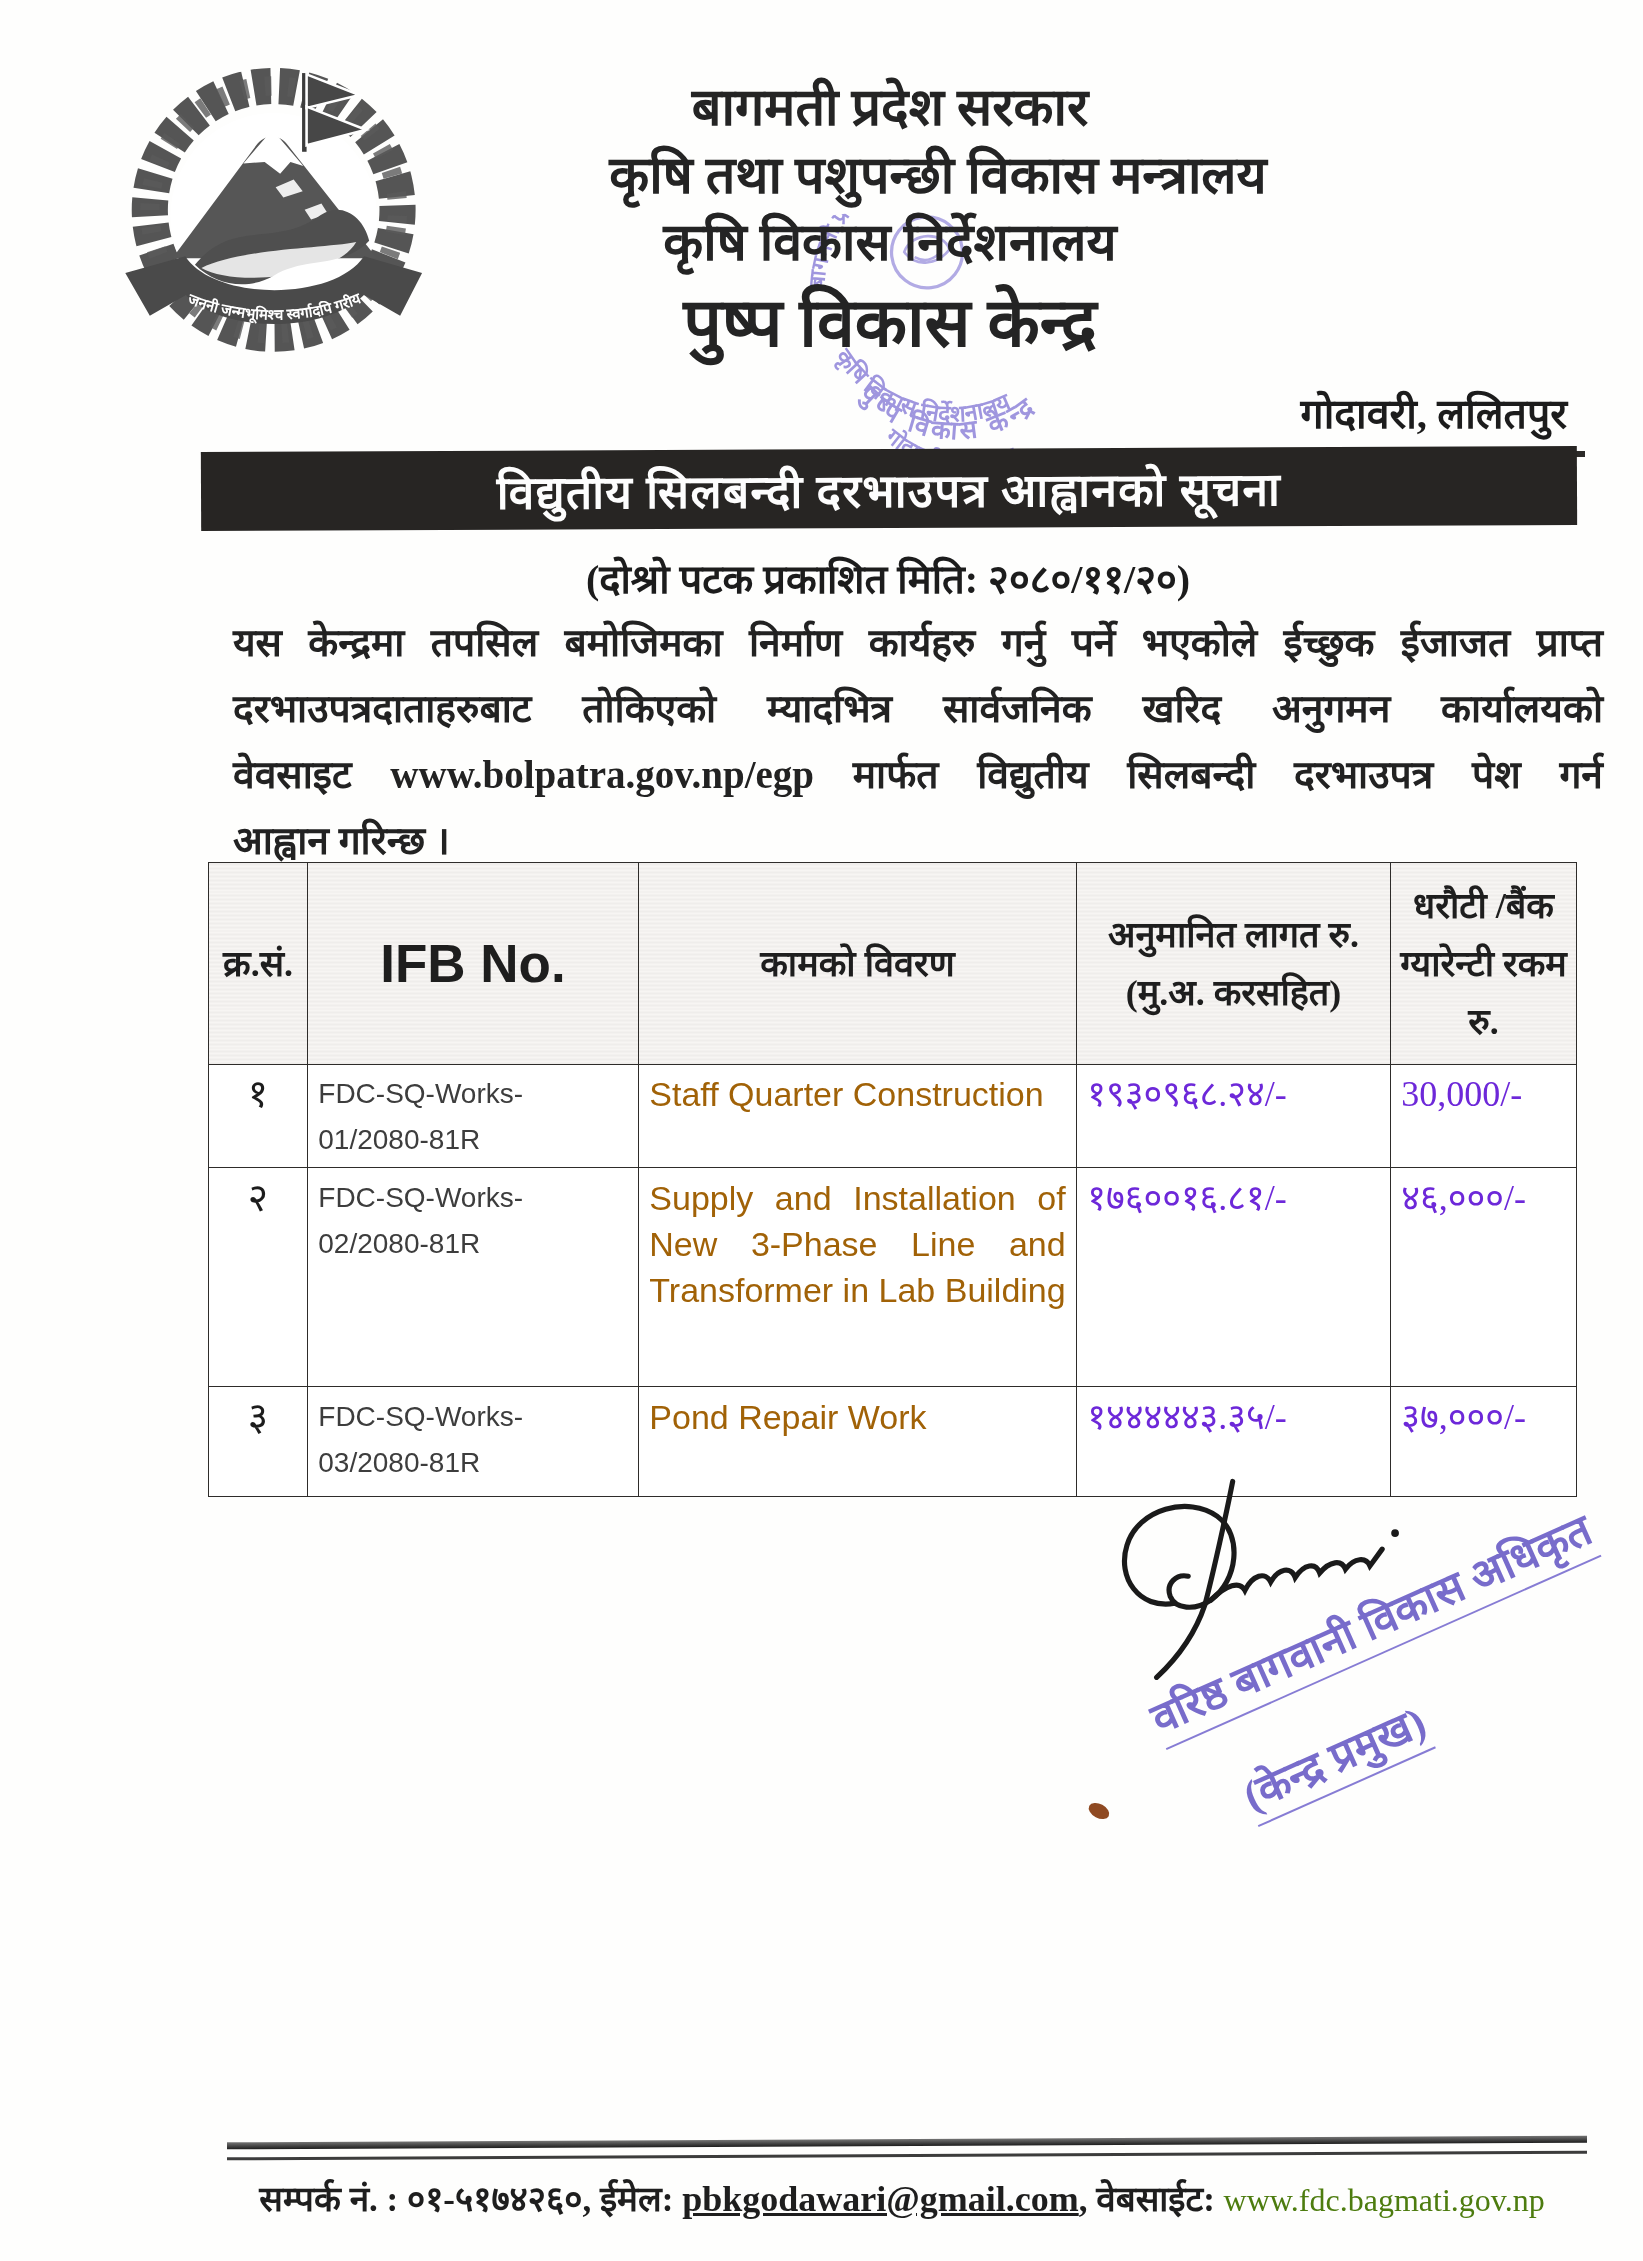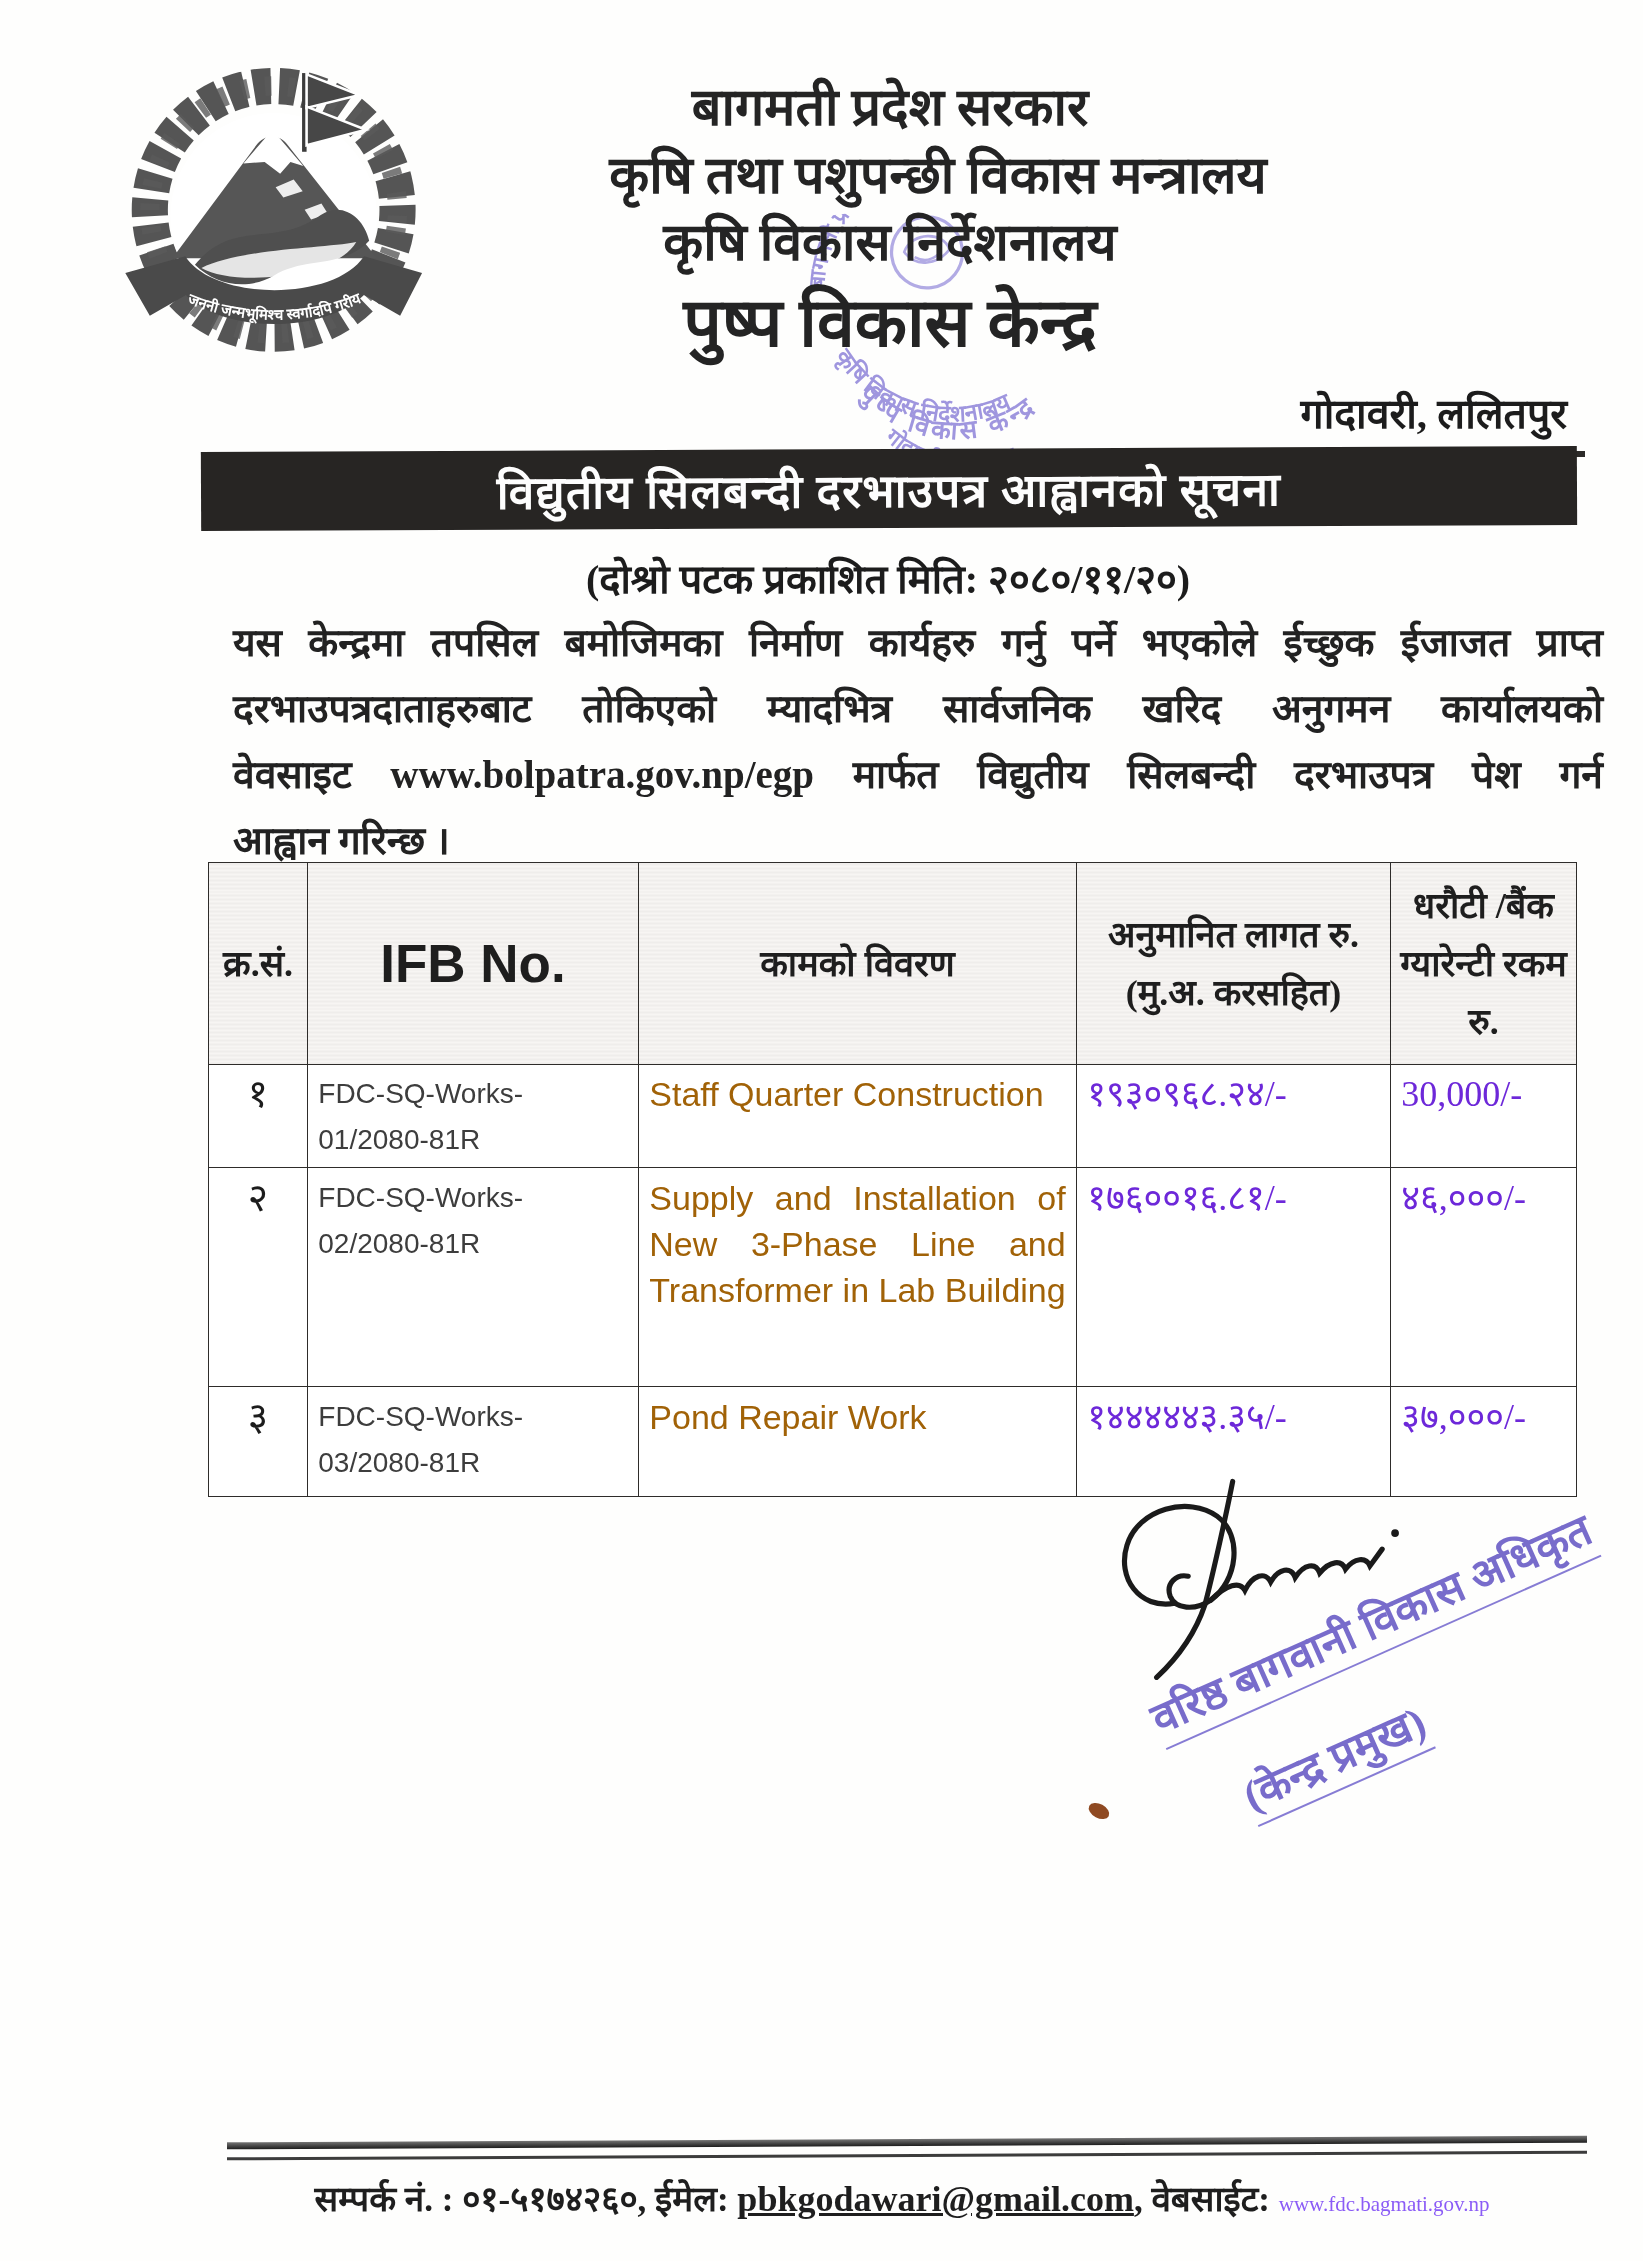--- a/index.html
+++ b/index.html
@@ -49,21 +49,21 @@
   .speck{left:1088px;top:1804px;width:22px;height:14px;background:#8f4a22;
     border-radius:50%;transform:rotate(28deg);}
   
   .rule1{left:227px;top:2139px;width:1360px;height:7px;
     background:linear-gradient(#757575,#1d1d1d);transform:rotate(-0.28deg);}
   .rule2{left:227px;top:2154px;width:1360px;height:2.6px;background:#3c3c3c;
     transform:rotate(-0.28deg);}
   .footer{left:902px;transform:translateX(-50%);top:2174px;white-space:nowrap;
     font-size:35px;font-weight:700;color:#1e1e1e;}
   .footer .email{font-weight:700;text-decoration:underline;font-size:36px;}
-  .footer .web{font-family:"Liberation Serif",serif;font-weight:400;font-size:21px;color:#8b5cf6;}
+  .footer .web{font-family:"Liberation Serif",serif;font-weight:400;font-size:32px;color:#4d7c0f;}
 </style>
 </head>
 <body>
 
 <div class="page">
 
   <svg class="abs" style="left:111px;top:55px;" width="326" height="300" viewBox="0 0 505 465">
 
     <circle cx="252" cy="240" r="192" fill="none" stroke="#4c4c4c" stroke-width="56" stroke-dasharray="27 13" transform="rotate(-14 252 240)" opacity="0.95"></circle>
     <circle cx="252" cy="240" r="192" fill="none" stroke="#5a5a5a" stroke-width="30" stroke-dasharray="10 26" transform="rotate(8 252 240)" opacity="0.8"></circle>

